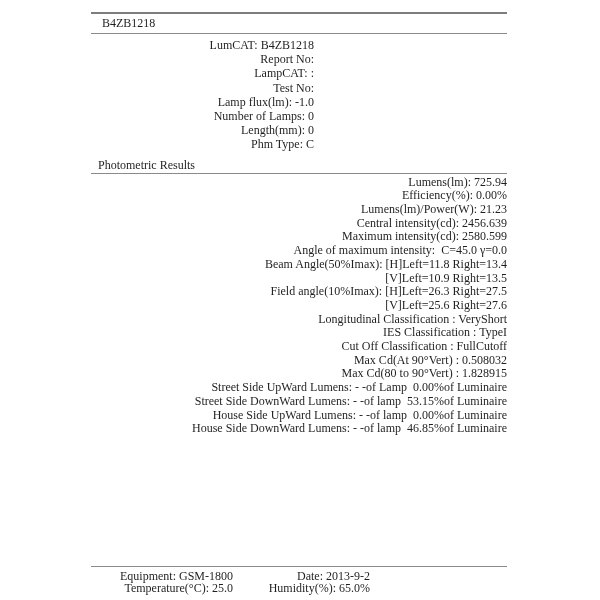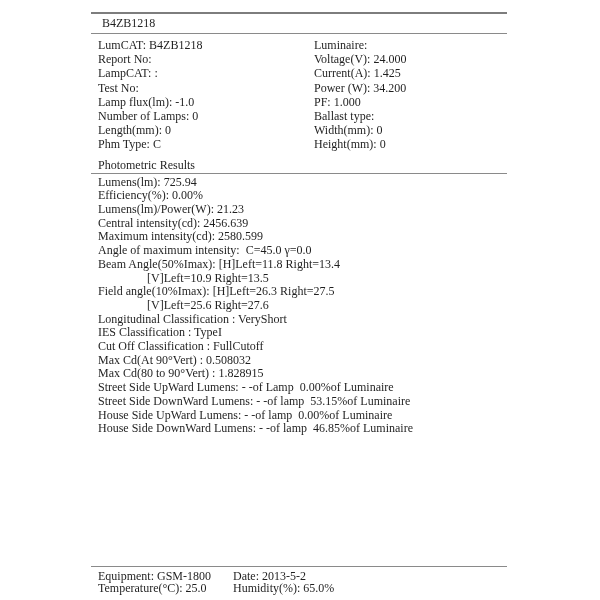--- a/index.html
+++ b/index.html
@@ -12,21 +12,21 @@
     font-size: 12px;
     color: #1f1f1f;
     overflow: hidden;
     padding-left: 17px;
   }
   .content { position: absolute; left: 91px; top: 12px; width: 416px; }
   .rule { height: 1px; background: #8a8a8a; }
   .rule.thick { height: 2px; background: #7d7d7d; }
   .doc-title { padding: 2px 0 2px 11px; line-height: 15px; }
   .info-grid { display: grid; grid-template-columns: 216px auto; padding-left: 7px; margin-top: 4px; }
-  .line { white-space: pre; }
+  .line { white-space: pre; text-align: right; }
   .info-col .line { line-height: 14.2px; }
   .section-heading { padding-left: 7px; margin-top: 6px; line-height: 15px; font-family: Liberation Serif, serif; }
   .results { padding-left: 7px; margin-top: 2px; }
   .results .line { line-height: 13.7px; }
   .results .line.indent { padding-left: 49px; }
   .footer { position: absolute; left: 91px; top: 566px; width: 416px; }
   .footer-grid { display: grid; grid-template-columns: 135px 137px auto; padding-left: 7px; margin-top: 3px; font-size: 12px; }
   .footer-grid .line { line-height: 12px; }
 </style>
 </head>
@@ -43,30 +43,20 @@
     <div class="info-grid">
       <div class="info-col">
         <div class="line">LumCAT: B4ZB1218</div>
         <div class="line">Report No:</div>
         <div class="line">LampCAT: :</div>
         <div class="line">Test No:</div>
         <div class="line">Lamp flux(lm): -1.0</div>
         <div class="line">Number of Lamps: 0</div>
         <div class="line">Length(mm): 0</div>
         <div class="line">Phm Type: C</div>
-      </div>
-      <div class="info-col">
-        <div class="line">Luminaire:</div>
-        <div class="line">Voltage(V): 24.000</div>
-        <div class="line">Current(A): 1.425</div>
-        <div class="line">Power (W): 34.200</div>
-        <div class="line">PF: 1.000</div>
-        <div class="line">Ballast type:</div>
-        <div class="line">Width(mm): 0</div>
-        <div class="line">Height(mm): 0</div>
       </div>
     </div>
 
     <div class="section-heading">Photometric Results</div>
     <div class="rule"></div>
 
     <div class="results">
       <div class="line">Lumens(lm): 725.94</div>
       <div class="line">Efficiency(%): 0.00%</div>
       <div class="line">Lumens(lm)/Power(W): 21.23</div>
@@ -91,21 +81,21 @@
   </div>
 
   <div class="footer">
     <div class="rule"></div>
     <div class="footer-grid">
       <div class="footer-col">
         <div class="line">Equipment: GSM-1800</div>
         <div class="line">Temperature(°C): 25.0</div>
       </div>
       <div class="footer-col">
-        <div class="line">Date: 2013-5-2</div>
+        <div class="line">Date: 2013-9-2</div>
         <div class="line">Humidity(%): 65.0%</div>
       </div>
       <div class="footer-col">
       </div>
     </div>
   </div>
 
 </div>
 
 </body></html>

